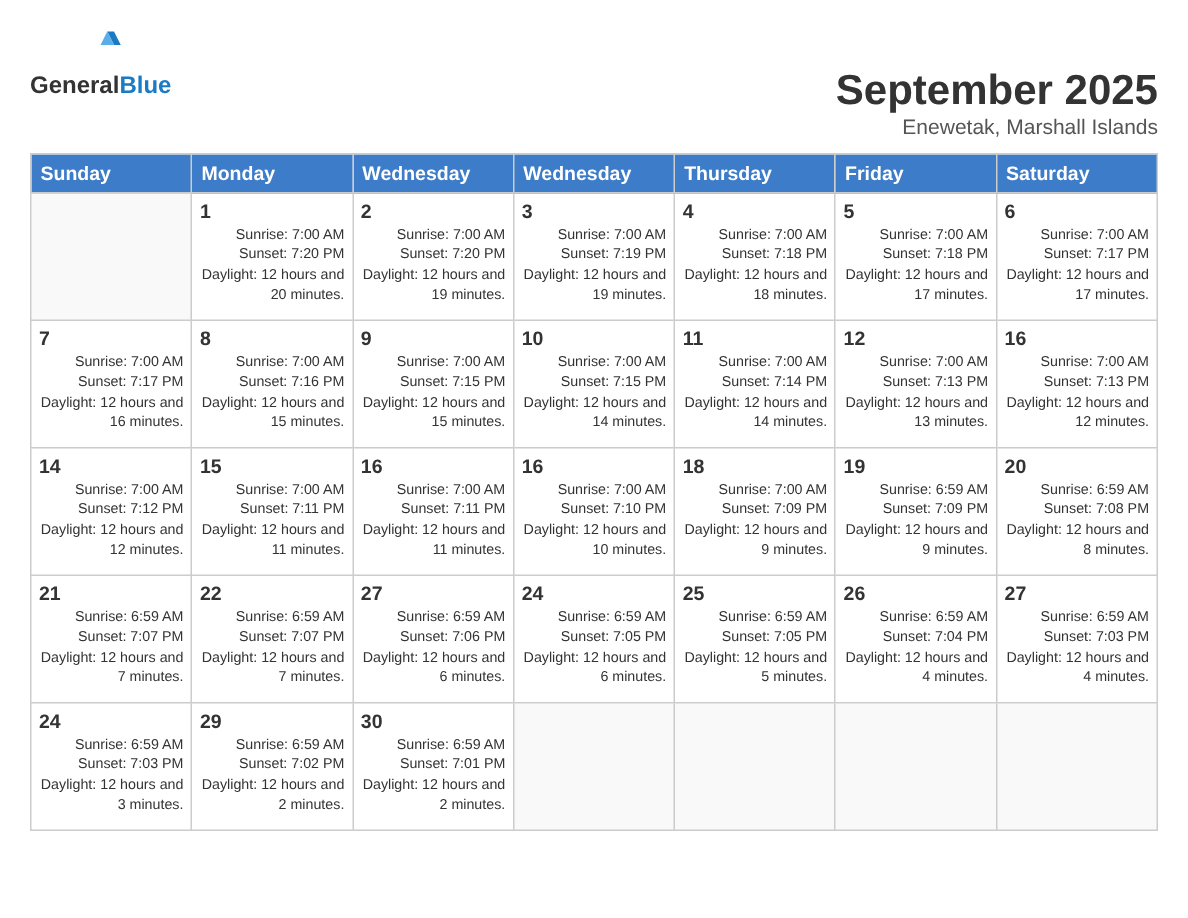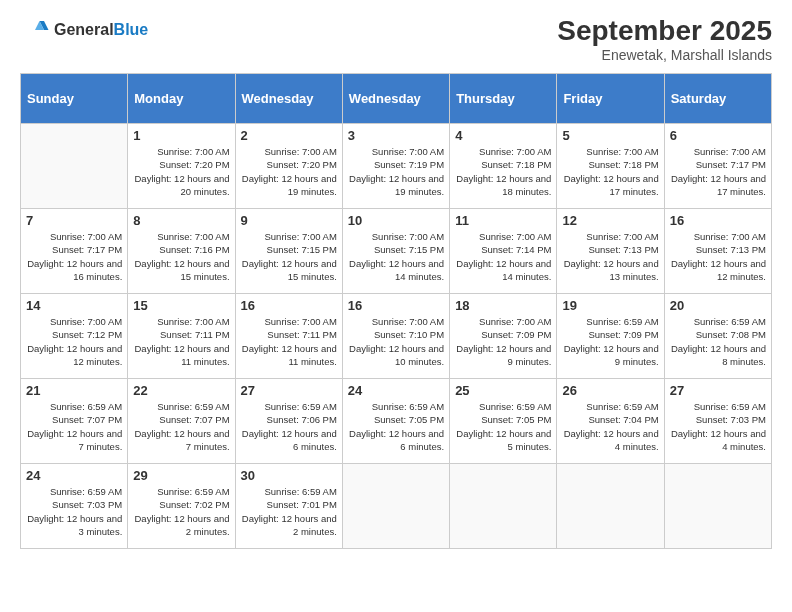--- a/index.html
+++ b/index.html
@@ -19,47 +19,49 @@
     .header {
       display: flex;
       justify-content: space-between;
       align-items: flex-start;
       margin-bottom: 10px;
     }
     .logo {
       display: flex;
       align-items: center;
       gap: 4px;
+      flex-direction: column;
     }
     .logo-icon {
       width: 30px;
       height: 30px;
     }
     .title-block {
       text-align: right;
     }
     .month-title {
       font-size: 28px;
       font-weight: bold;
       color: #333;
+      margin-top: 29px;
     }
     .location {
       font-size: 14px;
       color: #555;
     }
     .calendar {
       width: 100%;
       border-collapse: collapse;
       table-layout: fixed;
     }
     .calendar th {
       background-color: #3d7cc9;
       color: #fff;
       text-align: left;
-      padding: 17px 6px;
+      padding: 5px 6px;
       font-size: 13px;
       border: 1px solid #ccc;
     }
     .calendar td {
       border: 1px solid #ccc;
       vertical-align: top;
       padding: 4px 5px;
       font-size: 10px;
       color: #333;
       height: 85px;

